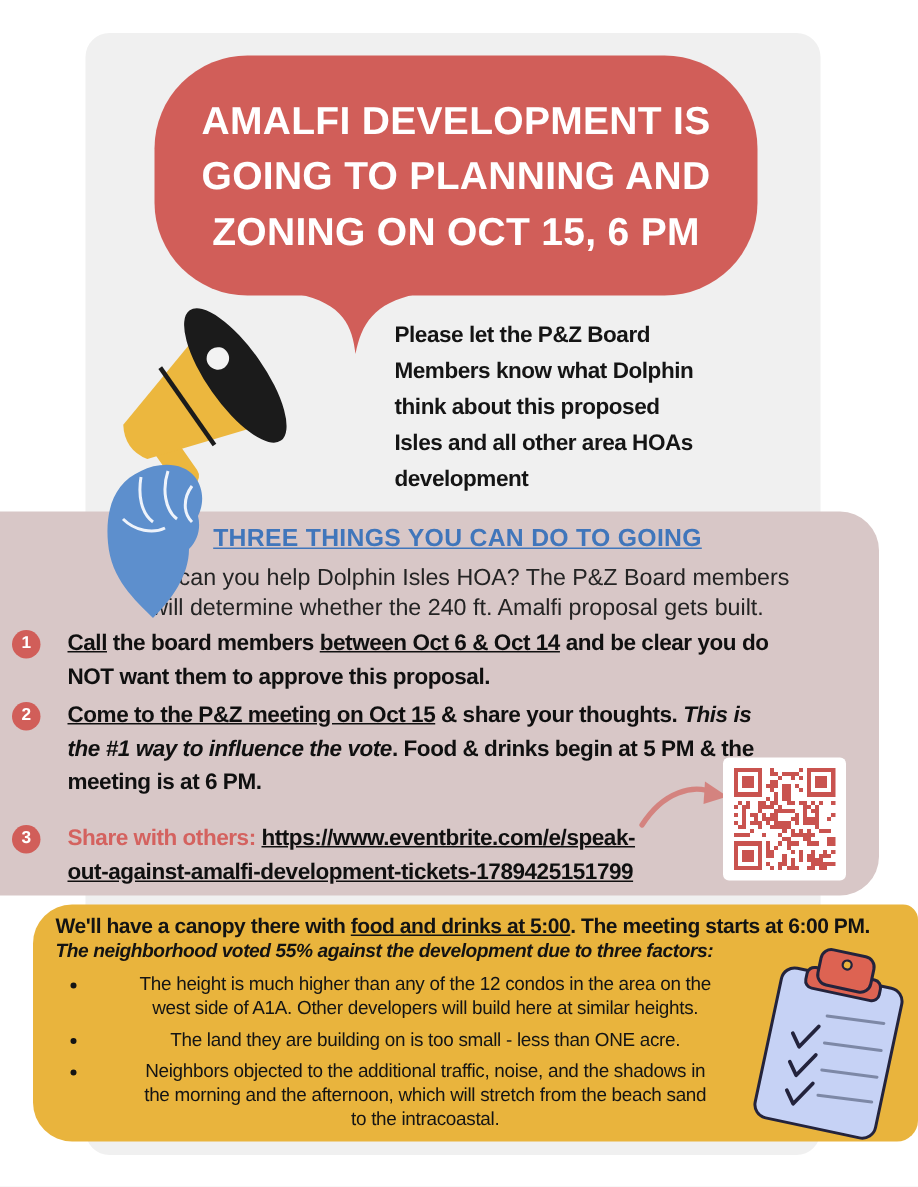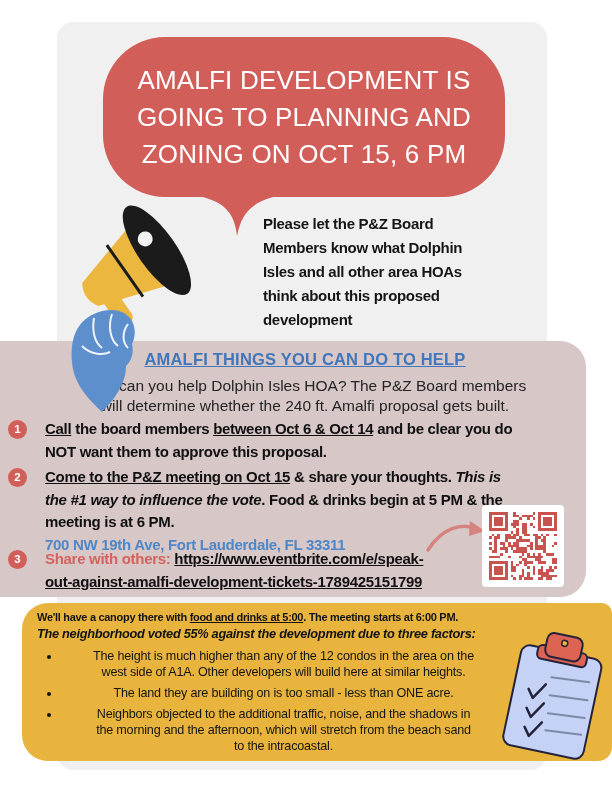--- a/index.html
+++ b/index.html
@@ -10,21 +10,21 @@
   }
   .abs{position:absolute;}
   .tline{white-space:nowrap;}
 
   
   .gray-card{left:57px;top:22px;width:490px;height:748px;background:#f0f0f0;border-radius:16px;}
 
   
   .bubble{
     left:103px;top:37px;width:402px;height:160px;background:#d15e59;border-radius:62px;
-    color:#ffffff;font-weight:normal;font-size:26px;line-height:37px;letter-spacing:.2px;
+    color:#ffffff;font-weight:bold;font-size:26px;line-height:37px;letter-spacing:.2px;
     display:flex;flex-direction:column;justify-content:center;align-items:center;text-align:center;
     z-index:3;
   }
   .bubble-tail{left:195px;top:196px;z-index:3;}
 
   
   .intro{
     left:263px;top:212px;width:300px;font-weight:bold;font-size:15px;line-height:24px;
     letter-spacing:-.3px;color:#151515;z-index:4;
   }
@@ -56,21 +56,21 @@
     left:482px;top:505px;width:82px;height:82px;background:#ffffff;border-radius:4px;
     display:flex;align-items:center;justify-content:center;z-index:4;
   }
   .arrow-svg{left:424px;top:514px;z-index:4;}
 
   
   .yellow{
     left:22px;top:603px;width:590px;height:158px;background:#e9b43d;border-radius:26px 10px 14px 26px;
     z-index:2;box-sizing:border-box;padding:6px 0 0 15px;color:#131313;
   }
-  .y-line1{font-weight:bold;font-size:11px;line-height:16.5px;letter-spacing:-.3px;}
+  .y-line1{font-weight:bold;font-size:14px;line-height:16.5px;letter-spacing:-.3px;}
   .y-line2{font-weight:bold;font-size:12.8px;line-height:16.5px;letter-spacing:-.3px;}
   .y-bullets{margin:6px 0 0 0;padding:0 0 0 24px;width:445px;}
   .y-bullets li{font-size:12.6px;line-height:16px;letter-spacing:-.2px;margin:0 0 5px 0;color:#141414;text-align:center;}
 
   
   .illus{z-index:5;}
   .clipboard-svg{left:492px;top:626px;z-index:3;}
 </style>
 </head>
 <body>
@@ -101,47 +101,46 @@
     <path d="M48,124 C46,136 48,148 56,154" fill="none" stroke="#eef3fb" stroke-width="2"></path>
     <path d="M66,120 C62,132 64,146 72,152" fill="none" stroke="#eef3fb" stroke-width="2"></path>
     <path d="M82,130 C76,138 76,148 82,154" fill="none" stroke="#eef3fb" stroke-width="2"></path>
     <path d="M36,152 C44,160 56,162 64,158" fill="none" stroke="#eef3fb" stroke-width="2"></path>
   </g>
 </svg>
 
 <div class="abs intro">
     <div class="tline"><span>Please let the P&amp;Z Board</span></div>
     <div class="tline"><span>Members know what Dolphin</span></div>
+    <div class="tline"><span>think about this proposed</span></div>
     <div class="tline"><span>Isles and all other area HOAs</span></div>
-    <div class="tline"><span>think about this proposed</span></div>
     <div class="tline"><span>development</span></div>
   </div>
 
 <div class="abs pink-band"></div>
-<div class="abs help-heading">AMALFI THINGS YOU CAN DO TO HELP</div>
+<div class="abs help-heading">THREE THINGS YOU CAN DO TO GOING</div>
 <div class="abs help-sub">
     <div class="tline"><span>How can you help Dolphin Isles HOA? The P&amp;Z Board members</span></div>
     <div class="tline"><span>will determine whether the 240 ft. Amalfi proposal gets built.</span></div>
   </div>
 
 <div class="abs help-item item-1">
   <div class="badge">1</div>
   <div>
       <div class="tline"><span class="seg-u">Call</span><span> the board members </span><span class="seg-u">between Oct 6 &amp; Oct 14</span><span> and be clear you do</span></div>
       <div class="tline"><span>NOT want them to approve this proposal.</span></div>
     </div>
 </div>
 
 <div class="abs help-item item-2">
   <div class="badge">2</div>
   <div>
       <div class="tline"><span class="seg-u">Come to the P&amp;Z meeting on Oct 15</span><span> &amp; share your thoughts. </span><span class="seg-i">This is</span></div>
       <div class="tline"><span class="seg-i">the #1 way to influence the vote</span><span>. Food &amp; drinks begin at 5 PM &amp; the</span></div>
       <div class="tline"><span>meeting is at 6 PM.</span></div>
-      <div class="tline"><span class="seg-blue">700 NW 19th Ave, Fort Lauderdale, FL 33311</span></div>
     </div>
 </div>
 
 <div class="abs help-item item-3">
   <div class="badge">3</div>
   <div>
       <div class="tline"><span class="seg-coral">Share with others: </span><span class="seg-u">https://www.eventbrite.com/e/speak-</span></div>
       <div class="tline"><span class="seg-u">out-against-amalfi-development-tickets-1789425151799</span></div>
     </div>
 </div>

